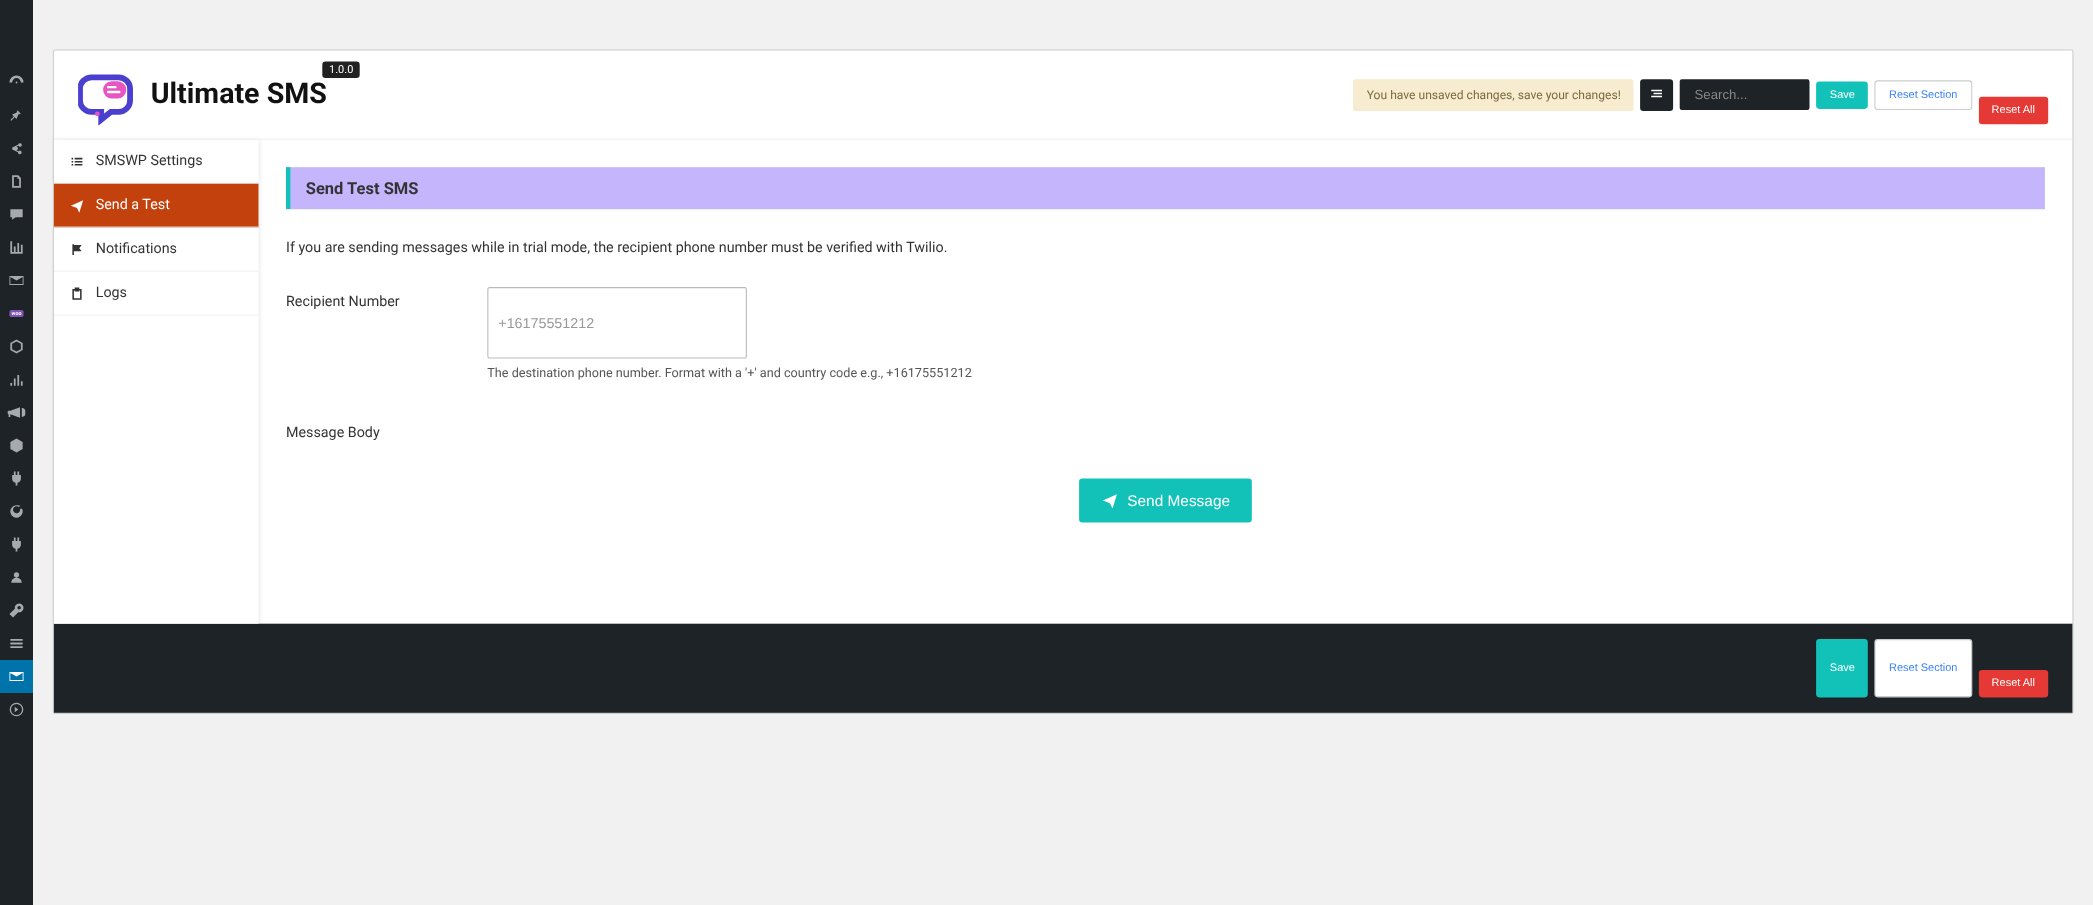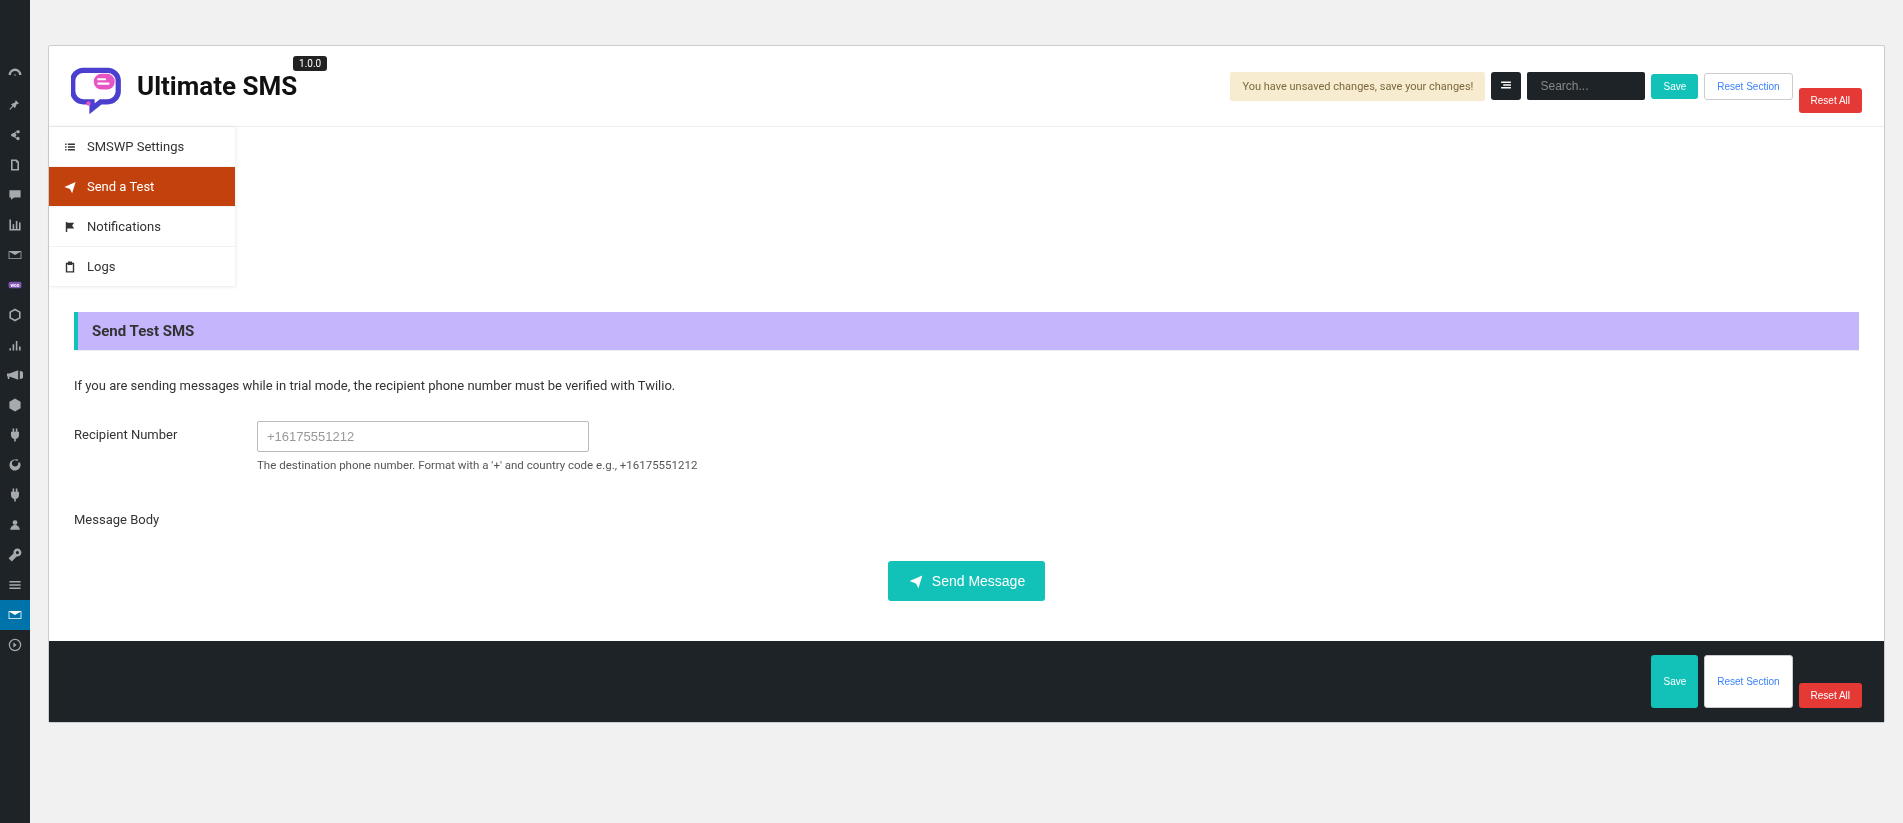--- a/index.html
+++ b/index.html
@@ -25,35 +25,35 @@
 .header-actions { display: flex; align-items: center; gap: 6px; }
 .unsaved-msg { background: #f7eccf; color: #7a6a3c; font-size: 11px; padding: 8px 12px; border-radius: 2px; }
 .btn { border: none; padding: 7px 12px; font-size: 10px; border-radius: 3px; cursor: pointer; }
 .btn-dark { background: #1d2327; color: #fff; padding: 6px 8px; }
 .btn-save { background: #12c2b8; color: #fff; }
 .btn-reset { background: #fff; color: #3b82f6; border: 1px solid #ccc; }
 .btn-resetall { background: #e53935; color: #fff; margin-top: 28px; }
 .search-input { background: #1d2327; color: #fff; border: none; padding: 7px 13px; width: 118px; font-size: 12px; border-radius: 2px; }
 .search-input::placeholder { color: #888; }
 
-.panel-body { display: flex; min-height: 440px; flex-direction: column; }
+.panel-body { display: flex; min-height: 440px; }
 
 .settings-nav { width: 186px; background: #fff; box-shadow: 1px 0 4px rgba(0,0,0,0.08); }
 .nav-item { display: flex; align-items: center; gap: 10px; padding: 12px 14px; font-size: 13px; color: #333; cursor: pointer; border-bottom: 1px solid #f2f2f2; position: relative; }
 .nav-item.active { background: #c2410c; color: #fff; align-items: center; }
 .nav-item svg { width: 14px; height: 14px; fill: currentColor; }
 
 .content { flex: 1; padding: 25px 25px 40px 25px; }
 .section-title { border-left: 4px solid #12c2b8; padding: 10px 14px; font-size: 15px; font-weight: 700; background: #c4b5fd; margin-bottom: 28px; box-shadow: 0 1px 0 #eee; }
 .hint { font-size: 13px; color: #333; margin-bottom: 28px; }
 
 .field-row { display: flex; margin-bottom: 34px; }
 .field-label { width: 183px; font-size: 13px; font-weight: 400; padding-top: 6px; }
 .field-control { flex: 1; }
-.text-input { width: 332px; padding: 7px 9px; border: 1px solid #bbb; border-radius: 2px; font-size: 13px; }
+.text-input { width: 236px; padding: 24px 9px; border: 1px solid #bbb; border-radius: 2px; font-size: 13px; }
 .text-input::placeholder { color: #999; }
 .field-help { font-size: 11.5px; color: #555; margin-top: 6px; }
 .textarea-input { width: 100%; max-width: 1068px; height: 135px; padding: 8px; border: 1px solid #bbb; border-radius: 2px; font-family: inherit; font-size: 13px; resize: both; }
 
 .send-row { display: flex; justify-content: center; margin-top: 10px; }
 .btn-send { background: #12c2b8; color: #fff; border: none; padding: 12px 20px; font-size: 14px; border-radius: 3px; cursor: pointer; display: flex; align-items: center; gap: 8px; }
 .btn-send svg { width: 16px; height: 16px; fill: #fff; }
 
 .panel-footer { background: #1d2327; padding: 14px 22px; display: flex; justify-content: flex-end; gap: 6px; }
 

